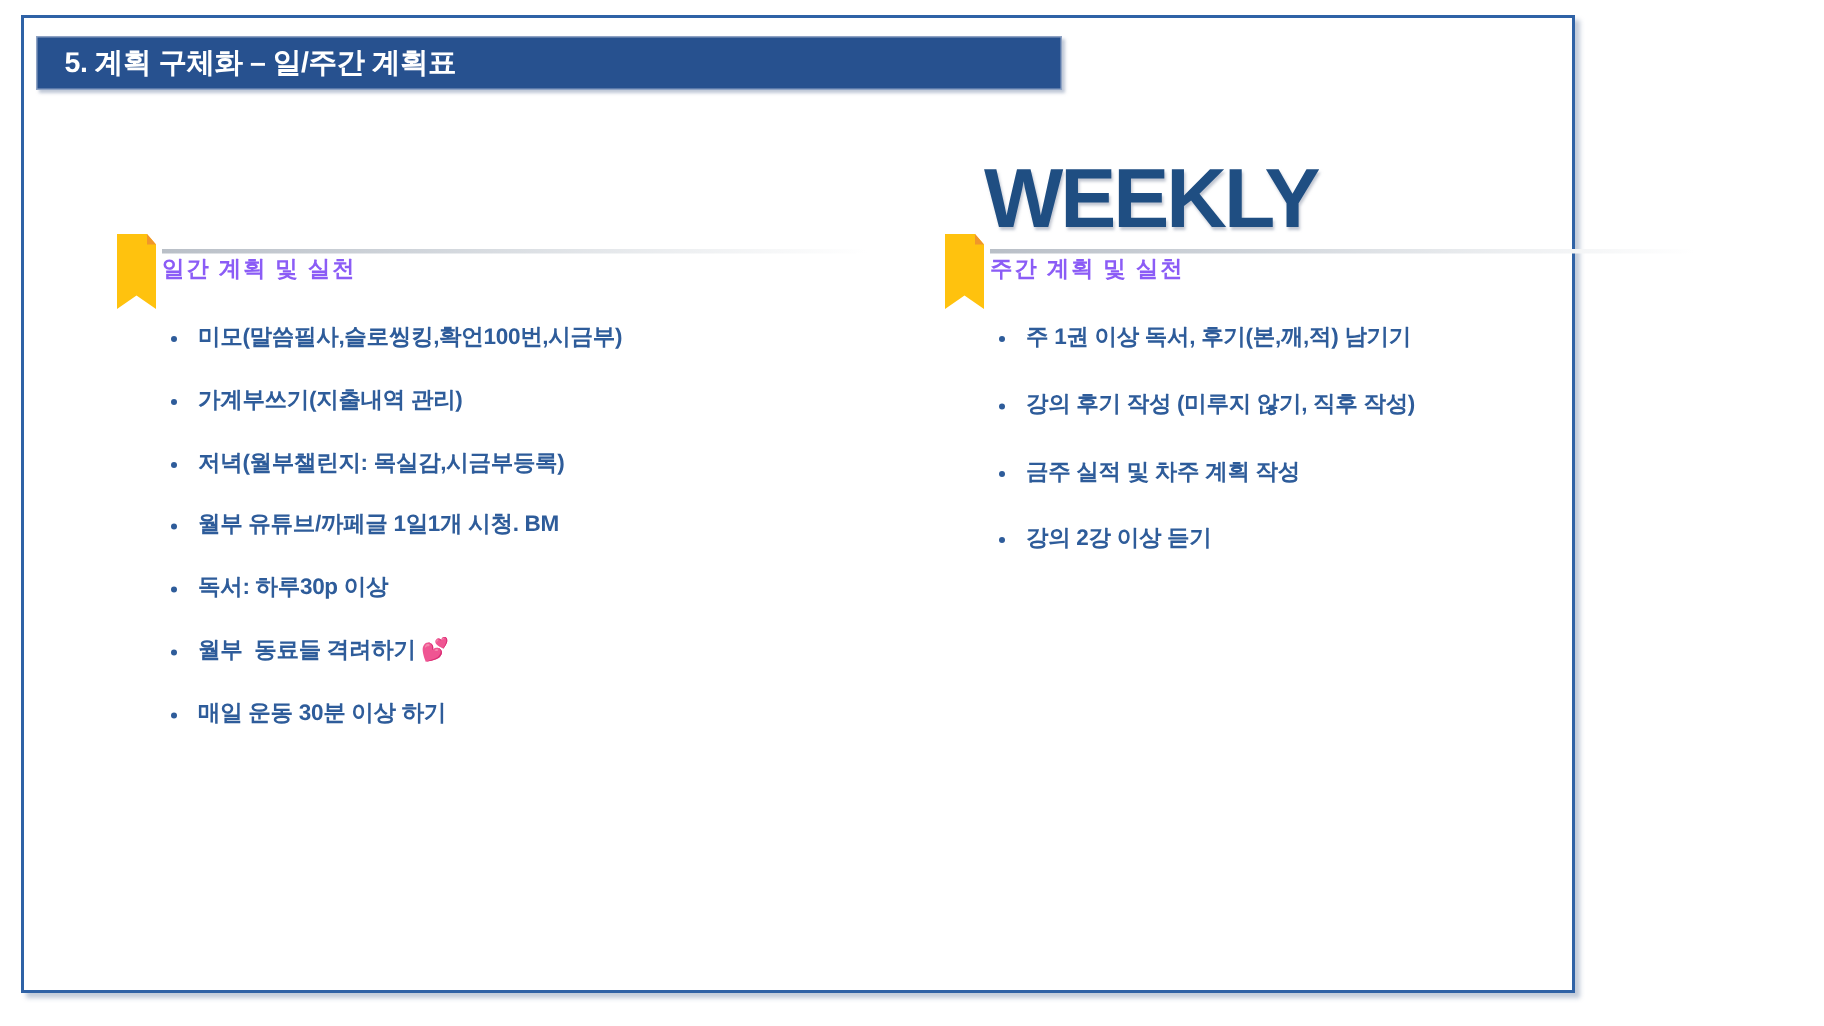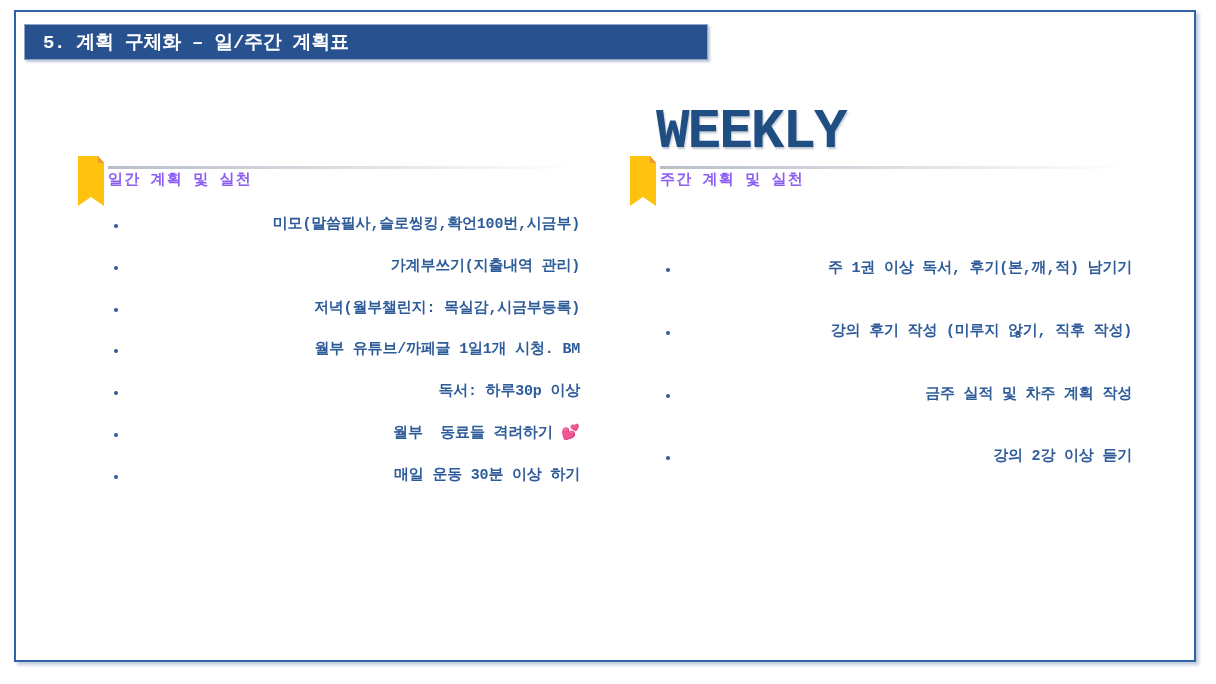--- a/index.html
+++ b/index.html
@@ -12,27 +12,26 @@
     height: 684px;
     font-family: "Liberation Sans", "DejaVu Sans", sans-serif;
     overflow: hidden;
   }
 
   
   .slide {
     position: absolute;
     left: 14px;
     top: 10px;
-    width: 1182px;
+    width: 1036px;
     height: 652px;
     background: #ffffff;
     border: 2px solid #2f62a6;
     box-shadow: 3px 3px 3px rgba(120,140,170,0.45);
     box-sizing: border-box;
-    font-family: Liberation Mono, monospace;
   }
 
   
   .title-bar {
     position: absolute;
     left: 8px;
     top: 12px;
     width: 684px;
     height: 36px;
     background: #27518F;
@@ -124,33 +123,32 @@
   .bullets li {
     position: relative;
     padding-left: 22px;
     margin-bottom: 23px;
     font-size: 15px;
     font-weight: bold;
     color: #2E5C9A;
     letter-spacing: -0.2px;
     line-height: 1.25;
     white-space: pre;
-    text-align: right;
   }
   .bullets li::before {
     content: "";
     position: absolute;
     left: 4px;
     top: 8px;
     width: 4px;
     height: 4px;
     background: #2E5C9A;
     border-radius: 50%;
   }
-  .col-weekly .bullets li { margin-bottom: 26px; margin-top: 44px; }
+  .col-weekly .bullets li { margin-bottom: 26px; }
 </style>
 </head>
 <body>
 
 <div class="slide">
 
   <div class="title-bar">
     <span class="title-text">5. 계획 구체화 – 일/주간 계획표</span>
   </div>
 

